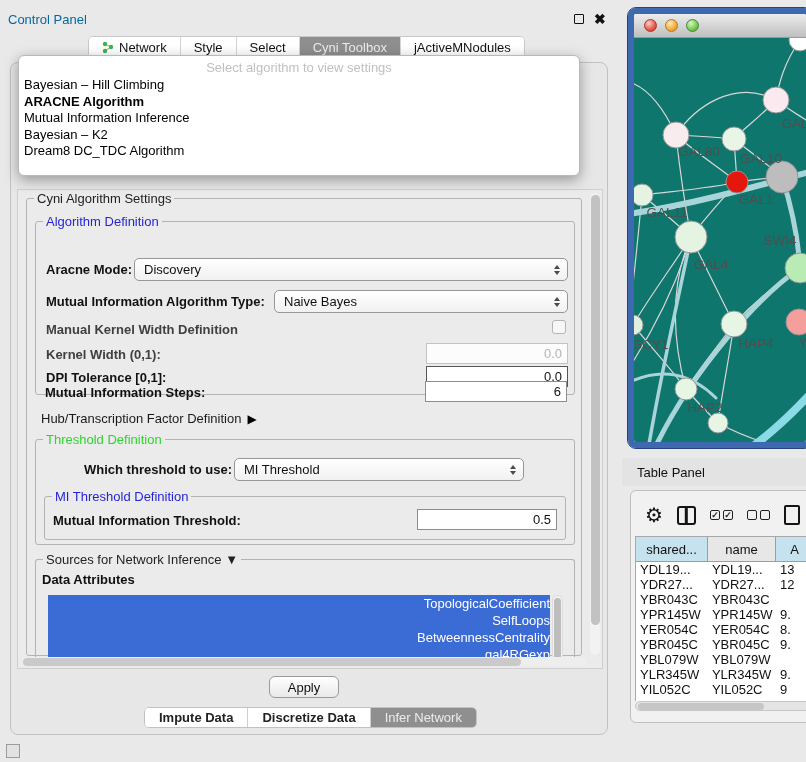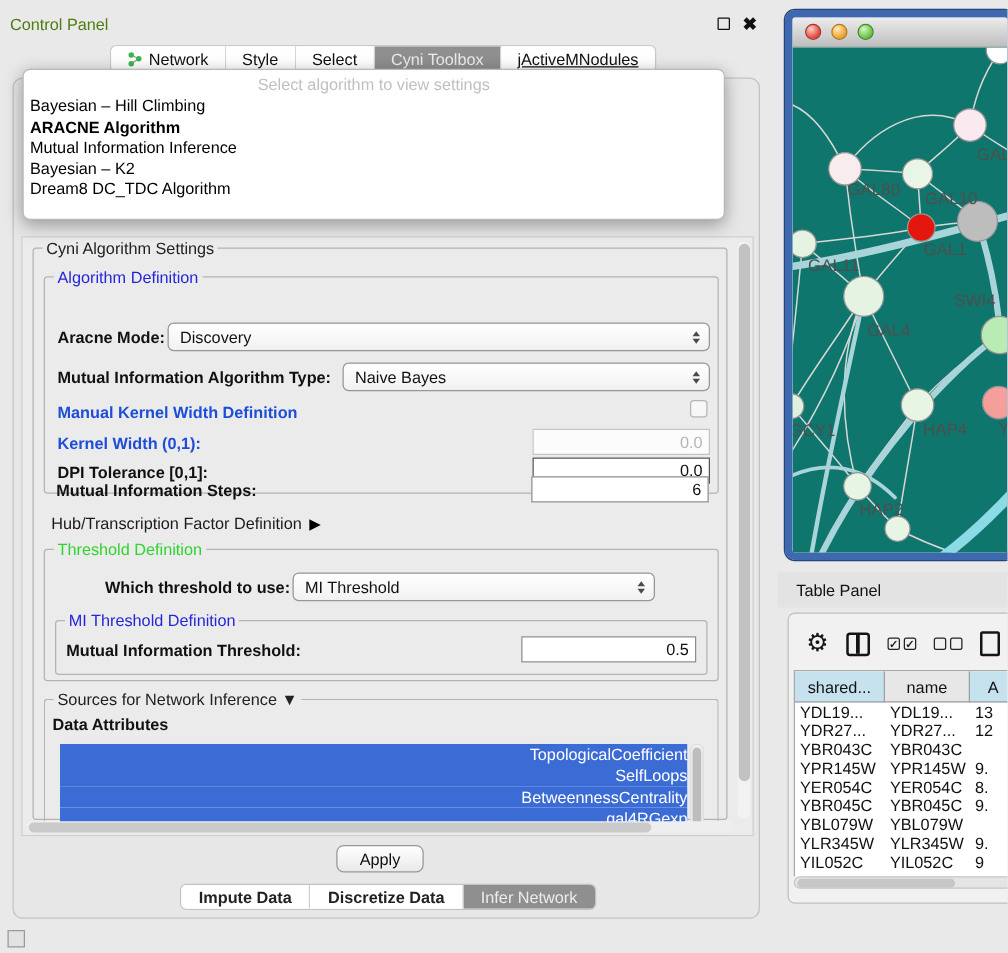--- a/index.html
+++ b/index.html
@@ -1,31 +1,31 @@
 <!DOCTYPE html>
 <html><head>
 <meta charset="utf-8">
 <style>
   * { margin:0; padding:0; box-sizing:border-box; }
   html,body { width:806px; height:762px; overflow:hidden; background:#e9e9e9;
     font-family:"Liberation Sans", sans-serif; }
   #stage { position:absolute; width:806px; height:762px; background:#e9e9e9; overflow:hidden; }
 
   
-  .cp-title { position:absolute; left:8px; top:12px; font-size:13px; color:#4d7c0f; }
+  .cp-title { position:absolute; left:8px; top:12px; font-size:13px; color:#0369a1; }
   .cp-winbtns { position:absolute; left:574px; top:11px; width:44px; height:16px; display:flex; gap:10px; align-items:center; }
   .float-icon { width:10px; height:10px; border:1.7px solid #111; border-radius:1px; }
   .close-icon { font-size:14px; font-weight:bold; color:#111; line-height:10px; }
 
   
   .tabbar { position:absolute; left:88px; top:36px; height:22px; display:flex; background:#fff;
     border:1px solid #c9c9c9; border-radius:5px; overflow:hidden; }
   .tab { display:flex; align-items:center; gap:5px; padding:0 13px; font-size:13px; color:#111;
     border-right:1px solid #d5d5d5; background:#fff; white-space:nowrap; }
-  .tab:last-child { border-right:none;text-decoration:underline; }
+  .tab:last-child { border-right:none; }
   .tab.selected { background:#8f8f8f; color:#ececec; }
 
   
   .dropdown { position:absolute; left:18px; top:55px; width:562px; height:121px; background:#fff;
     border:1px solid #b9b9b9; border-radius:6px; box-shadow:0 4px 14px rgba(0,0,0,.35); z-index:30; padding-top:3px; }
   .dd-placeholder { text-align:center; color:#c0c0c0; font-size:13px; height:18px; line-height:18px; }
   .opt { font-size:13px; color:#000; height:16.5px; line-height:16.5px; padding-left:5px; white-space:nowrap; }
   .opt.sel { font-weight:bold; }
 
   
@@ -44,21 +44,21 @@
   .hsb { position:absolute; left:3px; bottom:2px; width:566px; height:9px; background:#eee; border-radius:5px; }
   .hsb-thumb { position:absolute; left:2px; top:0.5px; width:498px; height:8px; background:#cacaca; border-radius:5px; }
 
   
   .group { position:absolute; border:1px solid #b3b3b3; border-radius:3px; }
   .gtitle { position:absolute; top:-8px; left:7px; background:#ebebeb; padding:0 3px; font-size:13px; color:#222; white-space:nowrap; }
   .gtitle.blue { color:#2525d8; }
   .gtitle.green { color:#2fd42f; }
 
   .flabel { position:absolute; font-size:13px; font-weight:bold; color:#111; white-space:nowrap; }
-  .flabel.dim { color:#1d4ed8; }
+  .flabel.dim { color:#404040; }
 
   .combo { position:absolute; height:23px; border:1px solid #979797; border-radius:5px;
     background:linear-gradient(#ffffff,#f1f1f1); display:flex; align-items:center; font-size:13px; color:#111; padding-left:9px; }
   .spinner { position:absolute; right:7px; top:0; height:100%; display:flex; flex-direction:column; justify-content:center; gap:2px; }
   .tri-up { width:0; height:0; border-left:3.5px solid transparent; border-right:3.5px solid transparent; border-bottom:4.5px solid #4a4a4a; }
   .tri-dn { width:0; height:0; border-left:3.5px solid transparent; border-right:3.5px solid transparent; border-top:4.5px solid #4a4a4a; }
 
   .field { position:absolute; height:21px; background:#fff; border:1px solid #8d8d8d; font-size:13px; color:#111;
     display:flex; align-items:center; justify-content:flex-end; padding-right:5px; }
   .field.disabled { background:#fcfcfc; border-color:#c4c4c4; color:#b5b5b5; }

